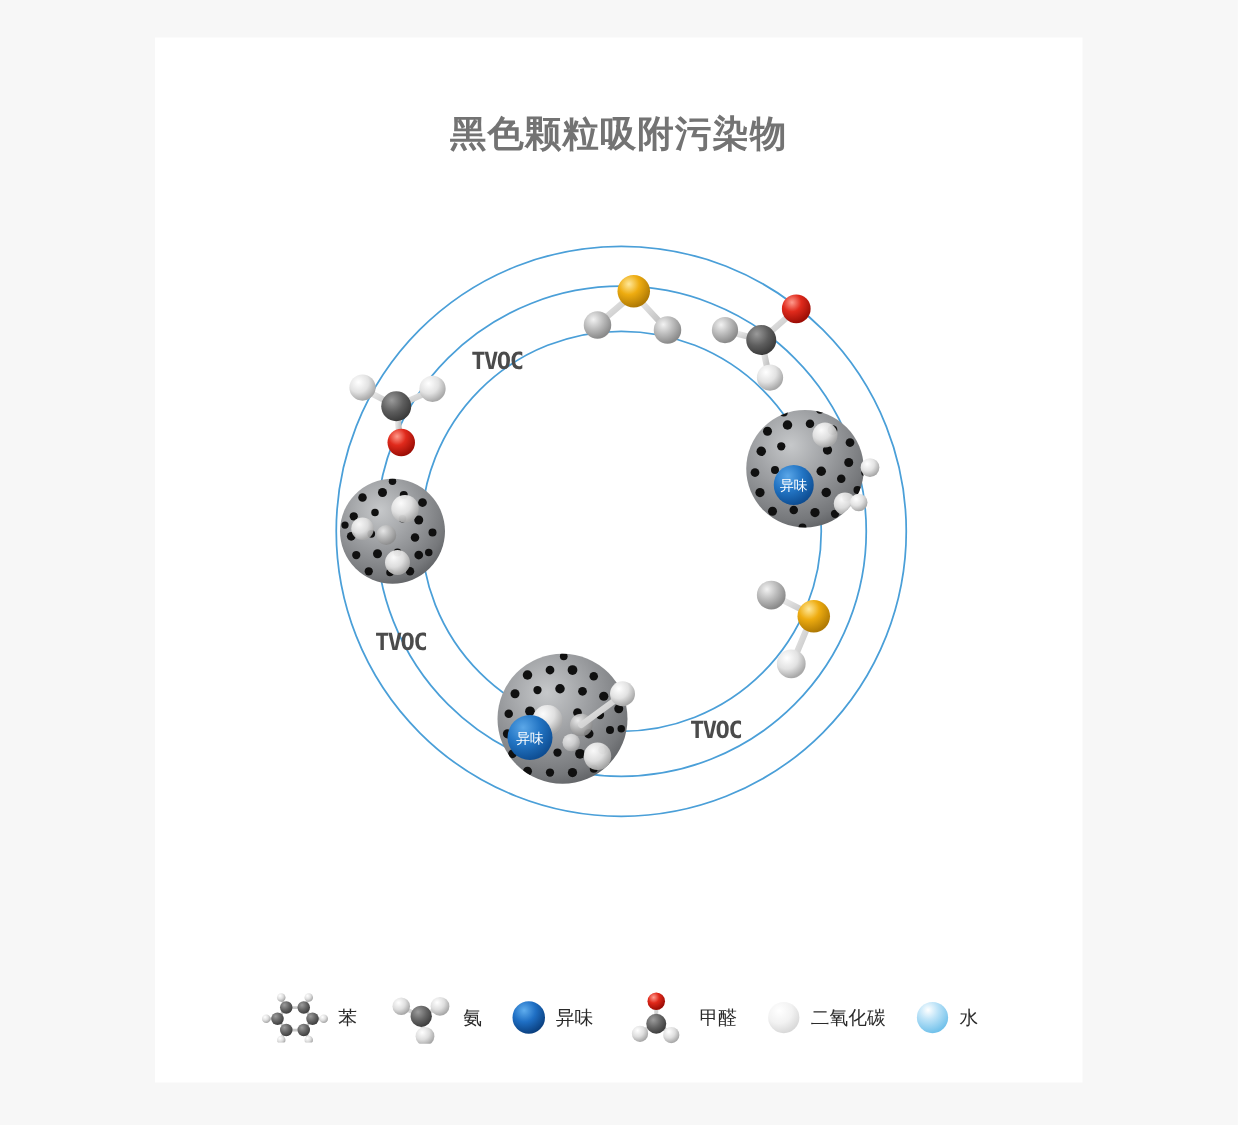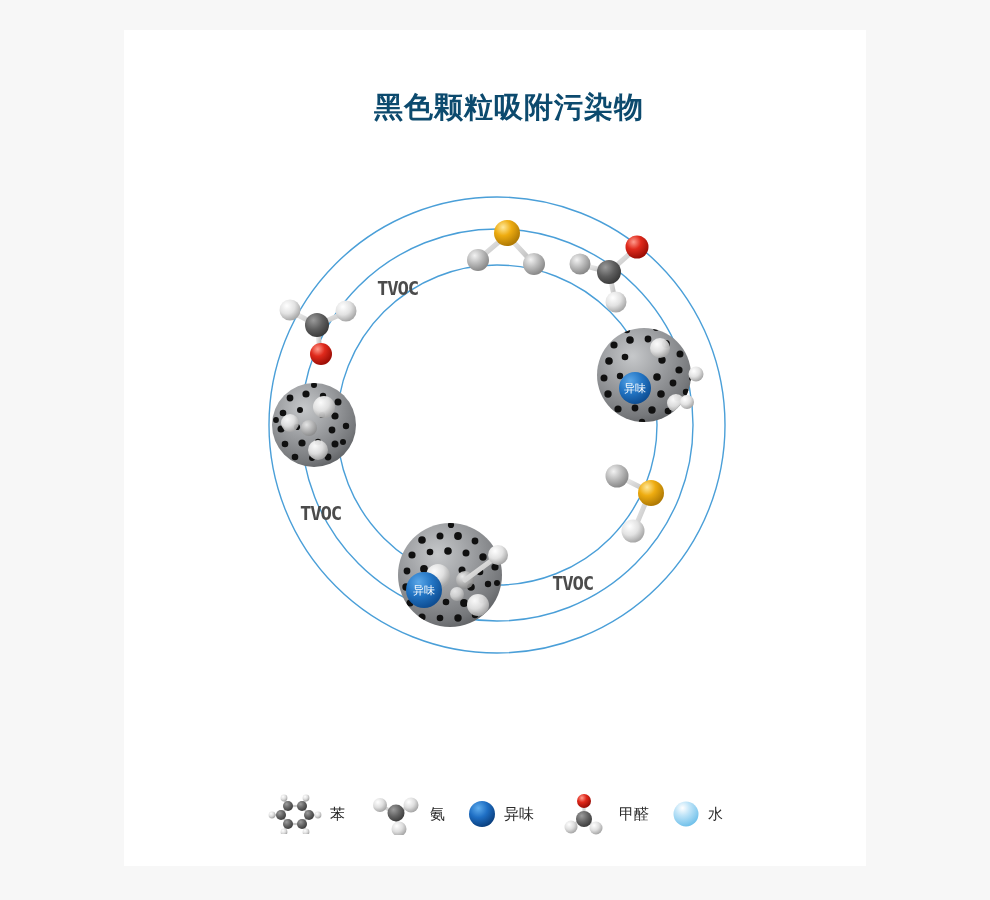--- a/index.html
+++ b/index.html
@@ -24,28 +24,28 @@
     position: absolute;
     left: 124px;
     top: 30px;
     width: 742px;
     height: 836px;
     background: #ffffff;
     box-shadow: 0 0 0 0 rgba(0,0,0,0);
   }
   .title {
     position: absolute;
-    left: 14px;
+    left: 0;
     top: 58px;
     width: 742px;
     text-align: center;
     font-size: 29px;
     font-weight: 700;
     letter-spacing: 1px;
-    color: #0c4a6e;
+    color: #737373;
     font-family: "DejaVu Sans", "Liberation Sans", sans-serif;
   }
   .diagram {
     position: absolute;
     left: 128px;
     top: 150px;
     width: 490px;
     height: 490px;
   }
   .diagram svg {
@@ -430,20 +430,35 @@
             <circle cx="9" cy="34" r="6.5" fill="url(#lgH)"></circle>
             <circle cx="34" cy="35" r="6.5" fill="url(#lgH)"></circle>
             <circle cx="22" cy="8" r="7" fill="url(#lgO)"></circle>
             <circle cx="22" cy="26" r="8" fill="url(#lgC)"></circle>
           </svg>
         </span>
         <span class="legend-text">甲醛</span>
       </div>
 
 
+      <div class="legend-item">
+        <span class="legend-icon narrow">
+          <svg width="30" height="30" viewBox="0 0 30 30">
+            <defs>
+              <radialGradient id="lgCO2" cx="36%" cy="28%" r="74%">
+                <stop offset="0%" stop-color="#ffffff"></stop>
+                  <stop offset="55%" stop-color="#f2f2f2"></stop>
+                  <stop offset="100%" stop-color="#d8d8d8"></stop>
+              </radialGradient>
+            </defs>
+            <circle cx="15" cy="15" r="12.5" fill="url(#lgCO2)"></circle>
+          </svg>
+        </span>
+        <span class="legend-text">二氧化碳</span>
+      </div>
 
       <div class="legend-item">
         <span class="legend-icon narrow">
           <svg width="30" height="30" viewBox="0 0 30 30">
             <defs>
               <radialGradient id="lgWater" cx="36%" cy="26%" r="76%">
                 <stop offset="0%" stop-color="#ffffff"></stop>
                   <stop offset="40%" stop-color="#bfe4f8"></stop>
                   <stop offset="100%" stop-color="#6fc0ea"></stop>
               </radialGradient>

